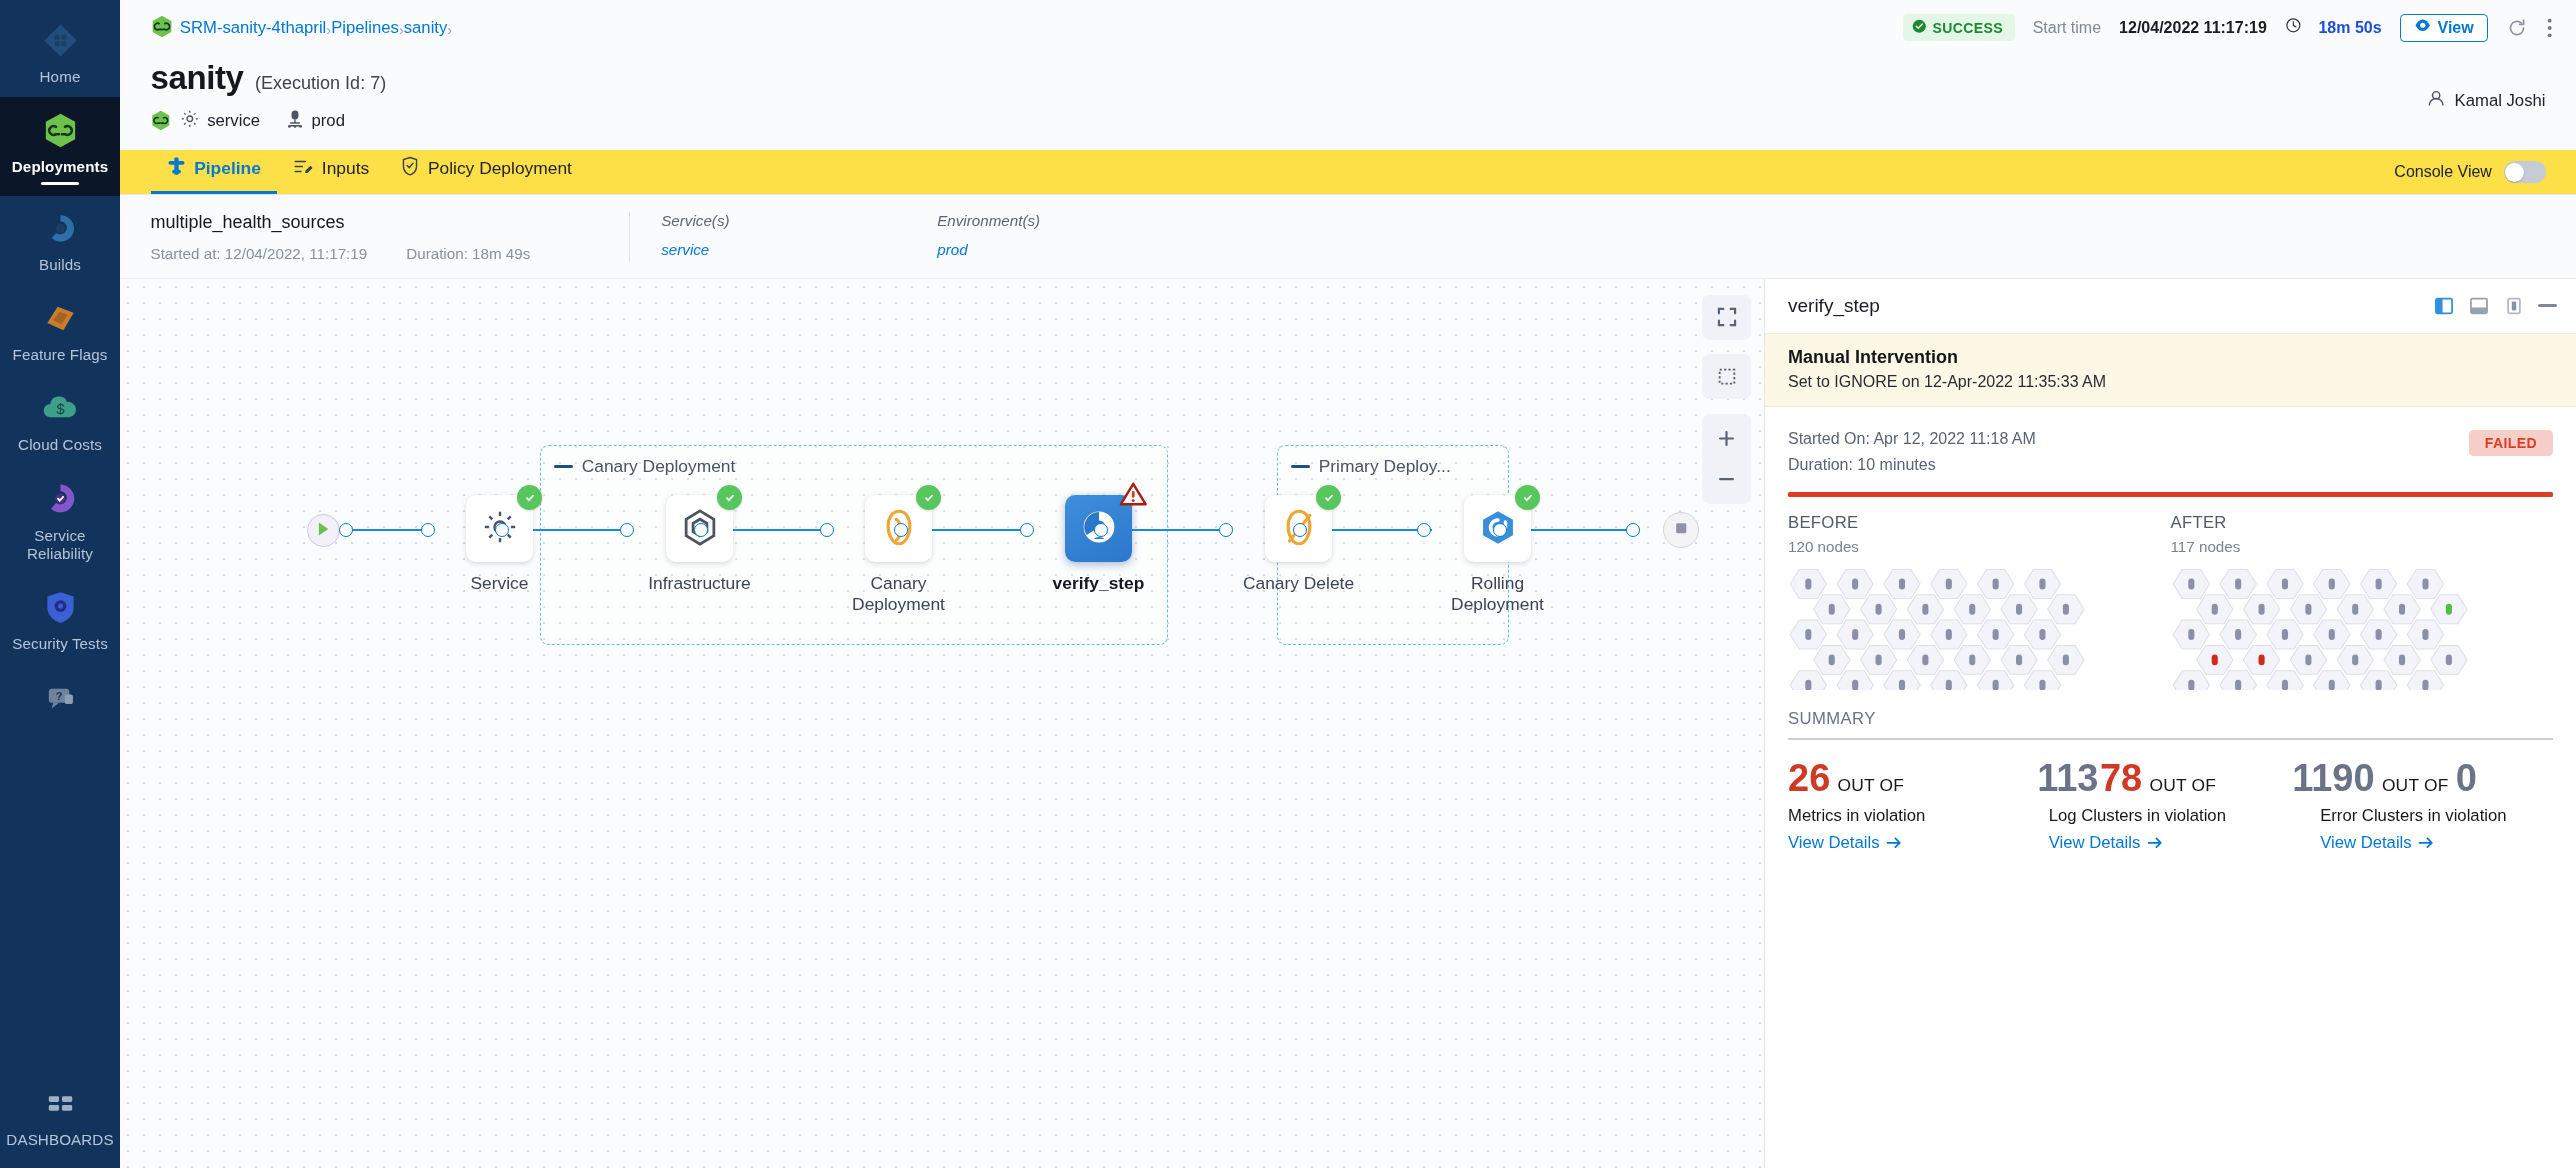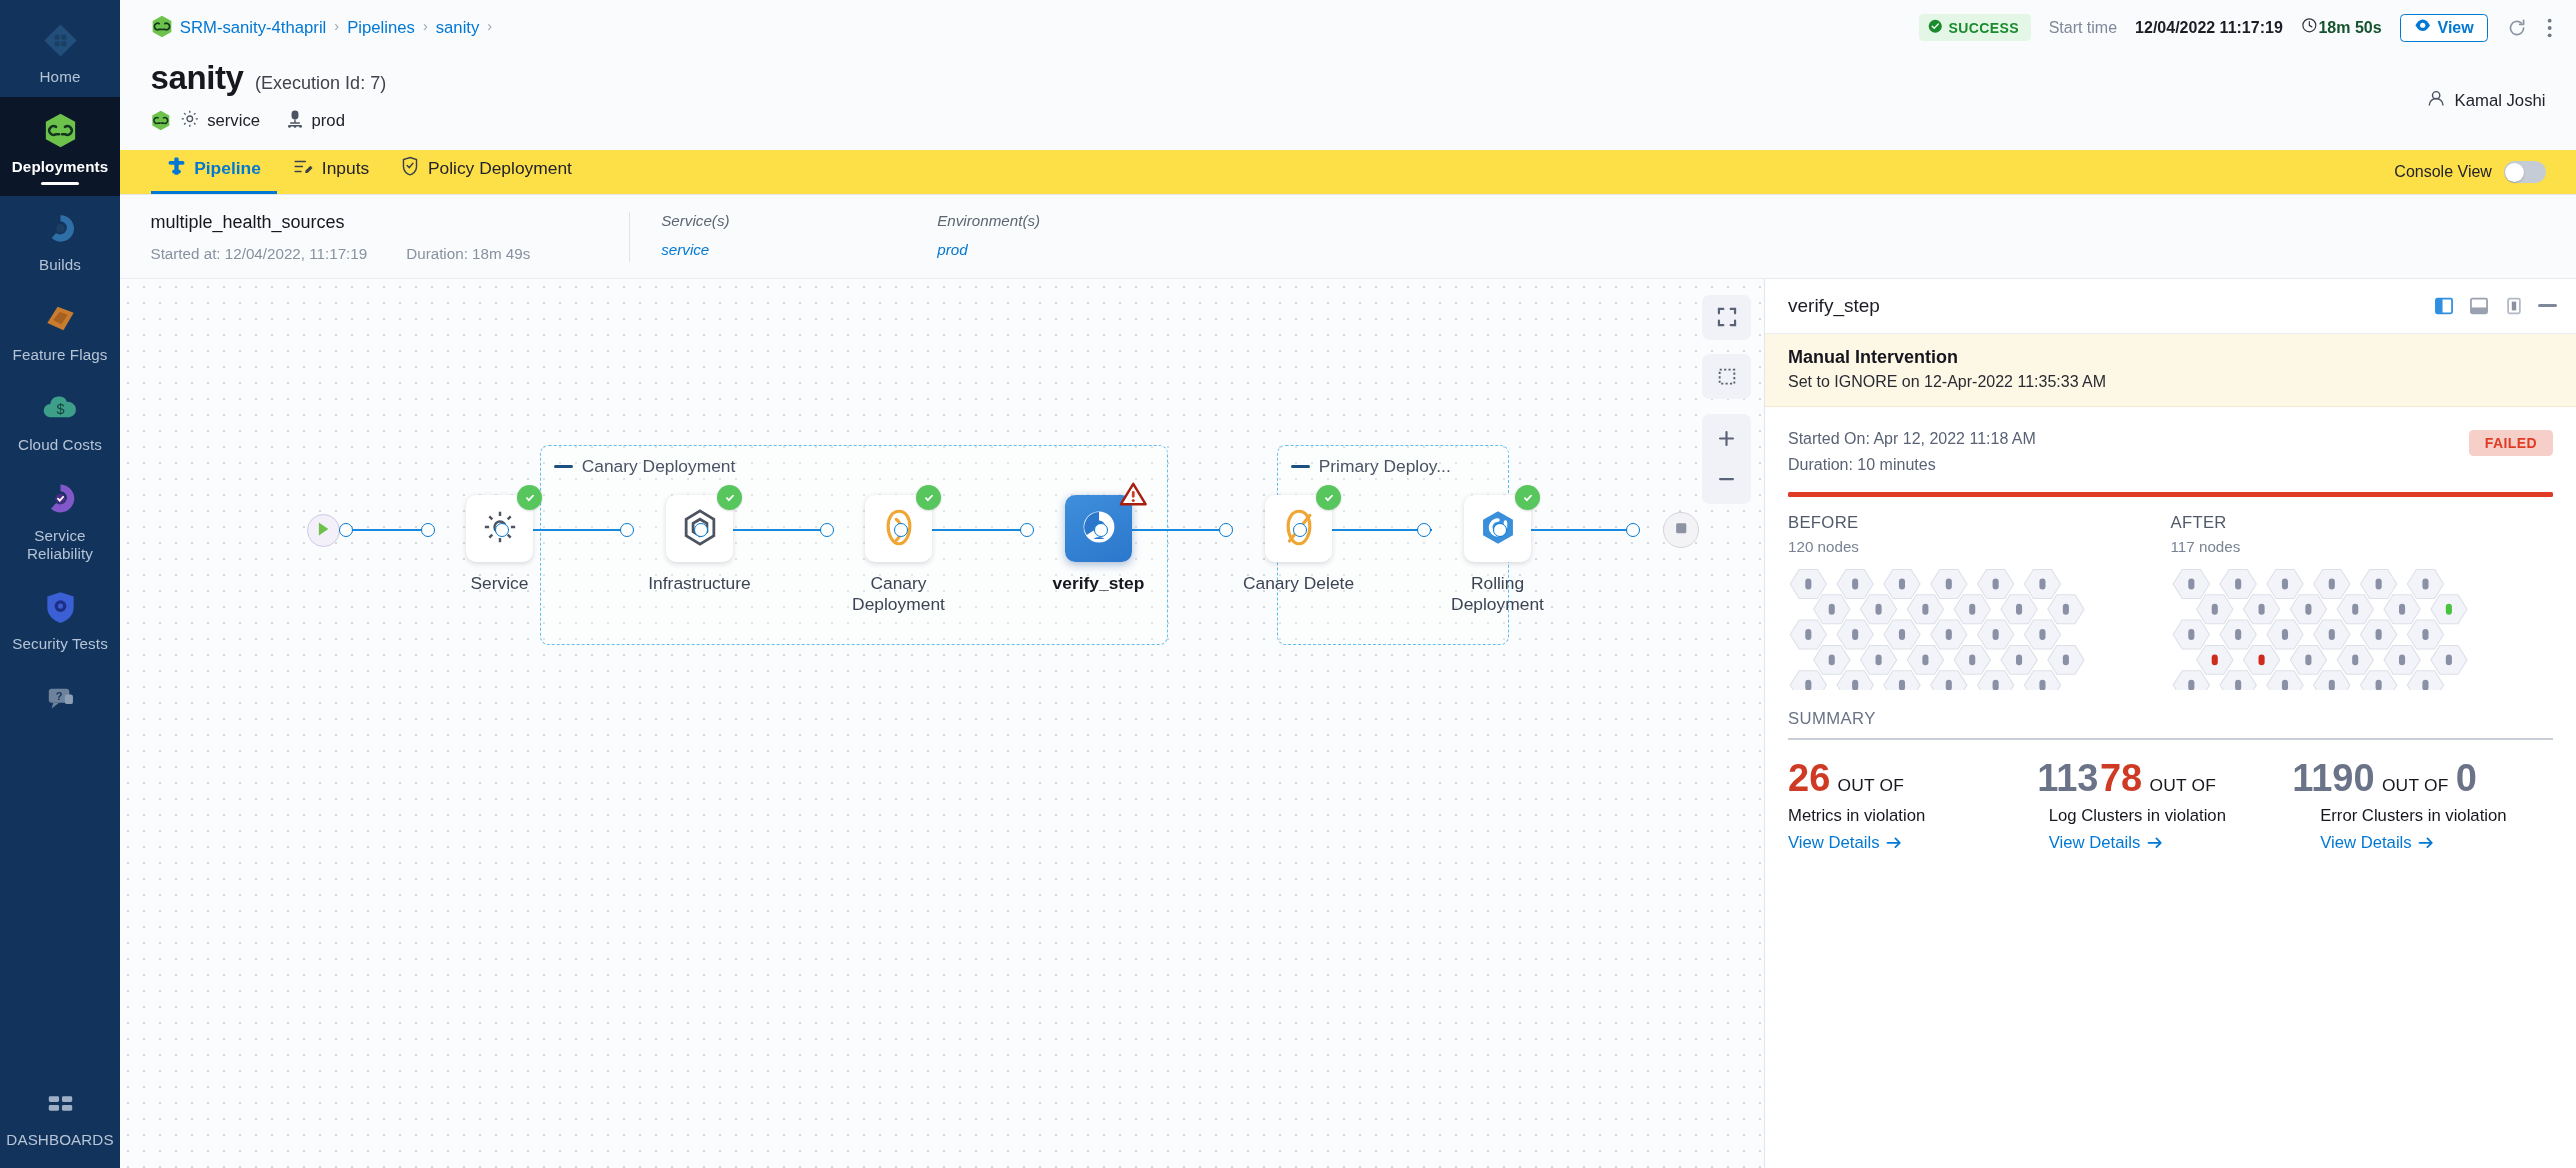--- a/index.html
+++ b/index.html
@@ -36,32 +36,32 @@
   .nav-bottom { padding-bottom: 19px; }
 
   
   .main { flex: 1 1 auto; display: flex; flex-direction: column; min-width: 0; background:#fafbfc; }
 
   
   .topbar {
     height: 55px; display: flex; align-items: center; padding: 0 23px 0 30.5px;
     background: #fafbfc; gap: 7.3px;
   }
-  .crumbs { display: flex; align-items: flex-start; gap: 8px; font-size: 16.7px; }
+  .crumbs { display: flex; align-items: flex-end; font-size: 16.7px; }
   .crumb-link { color: #0278d5; cursor: pointer; }
   .crumb-sep { color: #9aa5b1; font-size: 14.5px; }
   .topbar-right { margin-left: auto; display: flex; align-items: center; gap: 18px; }
   .pill-success {
     background: #e4f7e7; color: #1b8a2e; font-size: 14px; font-weight: 700;
     letter-spacing: 0.4px; padding: 5.1px 11.6px 5.1px 9.4px; border-radius: 4.4px;
     display: flex; align-items: center; gap: 5.8px;
   }
   .kv-muted { color: #7d8899; font-size: 16px; }
   .kv-val { color: #1c1c26; font-size: 16px; font-weight: 600; }
-  .dur { display:flex; align-items:center; gap:1px; color:#14532d; font-size:16px; font-weight:600; }
+  .dur { display:flex; align-items:center; gap:17px; color:#1d4ed8; font-size:16px; font-weight:600; }
   .btn-view {
     border: 1.5px solid #0278d5; color: #0278d5; background: #fff; border-radius: 4.4px;
     height: 28px; display: flex; align-items: center; gap: 6.5px; padding: 0 13px;
     font-size: 16px; font-weight: 600; cursor: pointer;
   }
   .icon-btn { cursor: pointer; display: flex; align-items: center; justify-content: center; }
 
   
   .titlebar { padding: 4.4px 30.5px 0 30.5px; position: relative; }
   .title-row { display: flex; align-items: baseline; gap: 11.6px; }

